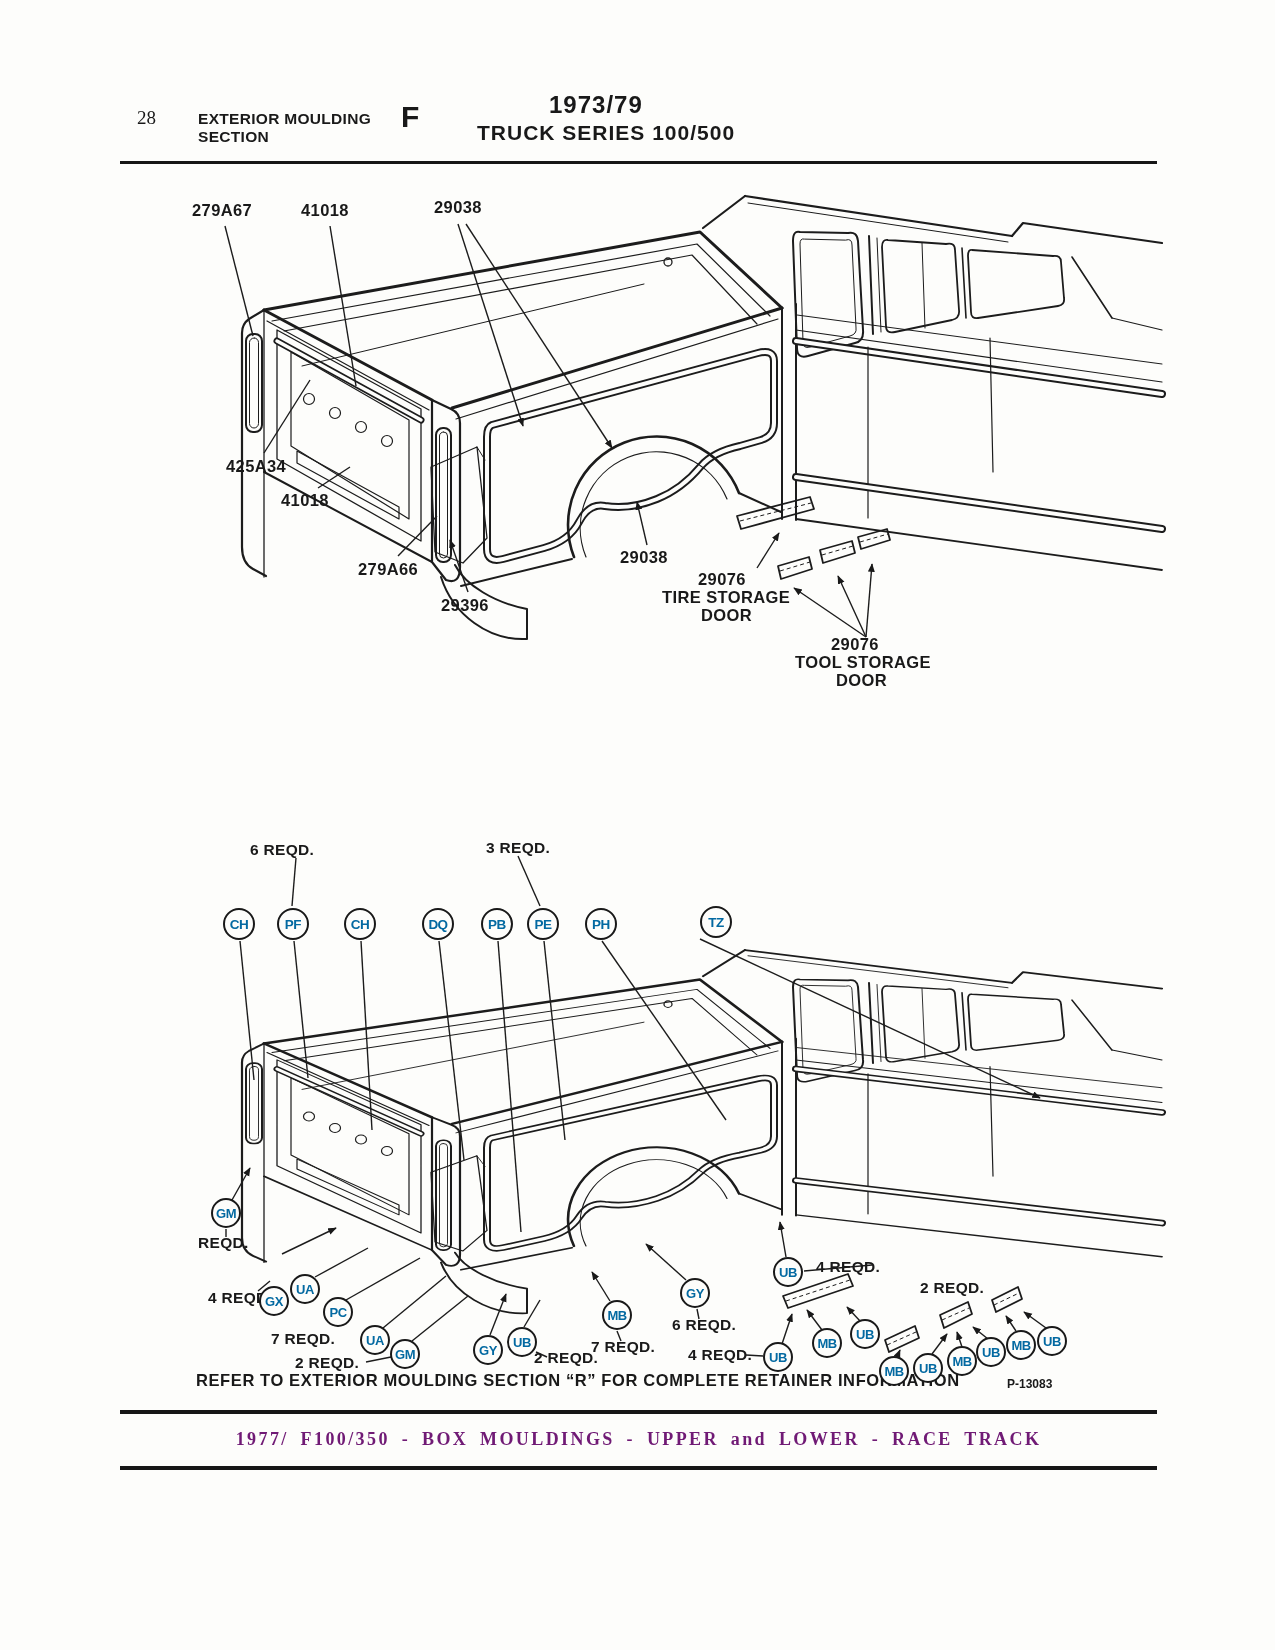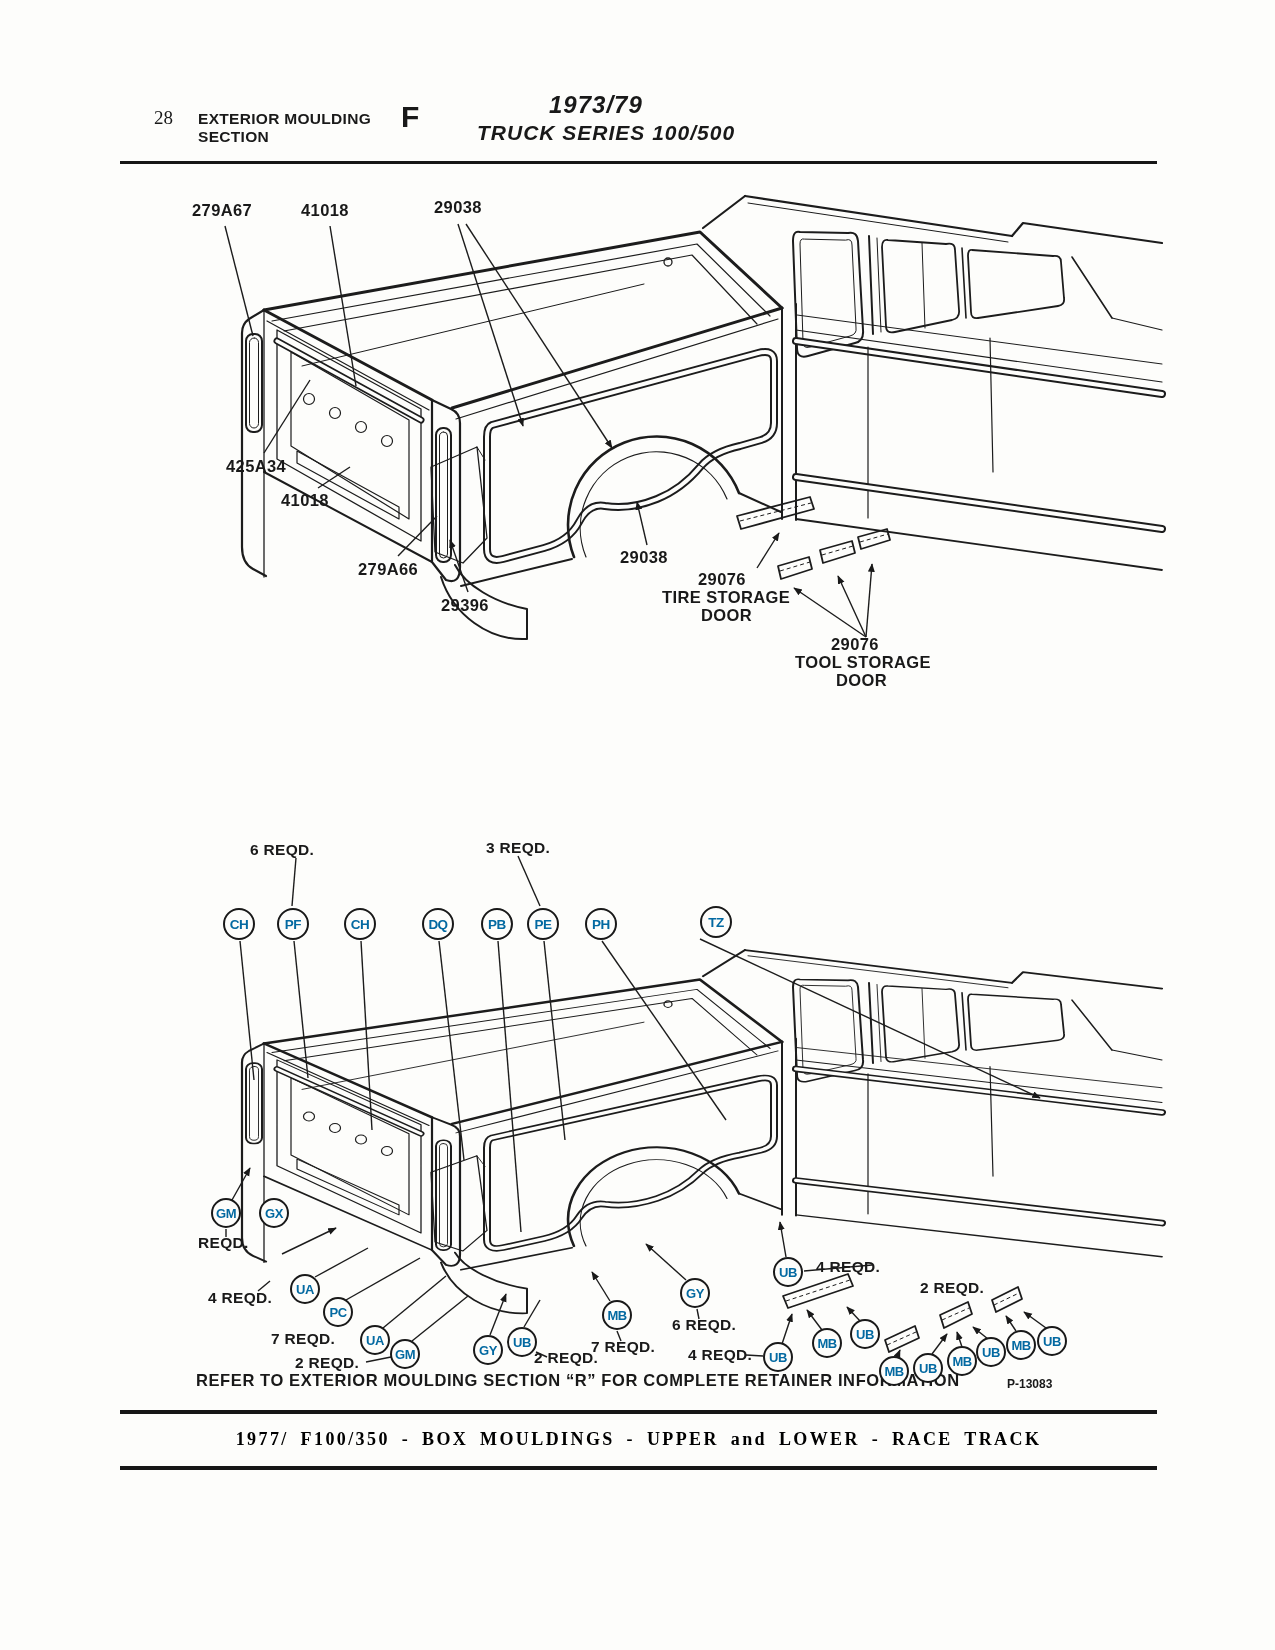--- a/index.html
+++ b/index.html
@@ -6,39 +6,39 @@
   html,body{background:#e8e8e4}
   body{width:1275px;height:1650px;position:relative;font-family:"Liberation Sans",sans-serif;color:#1a1a1a}
   .page{position:absolute;inset:0;background:#fdfdfb;overflow:hidden}
   svg.art{position:absolute;left:0;top:0;z-index:1}
   .hr{position:absolute;left:120px;width:1037px;background:#161616;z-index:2}
   .lbl{position:absolute;white-space:nowrap;font-weight:700;color:#191919;z-index:2}
   .part{font-size:16.5px;letter-spacing:.4px}
   .qty{font-size:15.5px;letter-spacing:.3px}
   .hdr-small{font-size:15.5px;letter-spacing:.3px;line-height:18px}
   .hdr-letter{font-size:30px}
-  .hdr-title{font-style:italic;letter-spacing:1px}
+  .hdr-title{letter-spacing:1px}
   .pagenum{font-family:"Liberation Serif",serif;font-weight:400;font-size:19px}
   .circ{position:absolute;border:2px solid #191919;border-radius:50%;background:#fdfdfb;
         display:flex;align-items:center;justify-content:center;font-weight:700;
         z-index:3;color:#0369a1}
   .c32{width:32px;height:32px;font-size:13.5px;letter-spacing:-.5px}
   .c30{width:30px;height:30px;font-size:13px;letter-spacing:-.5px}
   .refer{font-size:16.5px;letter-spacing:.6px;font-weight:700}
   .plate{font-size:12px;font-weight:700}
   .caption{position:absolute;left:120px;width:1037px;top:1429px;text-align:center;z-index:2;
            font-family:"Liberation Serif",serif;font-weight:700;font-size:18px;
-           letter-spacing:2.4px;word-spacing:5px;color:#000000}
+           letter-spacing:2.4px;word-spacing:5px;color:#701a75}
 </style>
 </head>
 <body>
 
 <div class="page">
 
-  <span class="lbl pagenum" style="left:154px;top:107px">28</span>
+  <span class="lbl pagenum" style="left:137px;top:107px">28</span>
   <div class="lbl hdr-small" style="left:198px;top:110px;width:198px">
     <div>EXTERIOR MOULDING</div>
     <div>SECTION</div>
   </div>
   <span class="lbl hdr-letter" style="left:401px;top:100px">F</span>
   <span class="lbl hdr-title" style="left:549px;top:91px;font-size:24px">1973/79</span>
   <span class="lbl hdr-title" style="left:477px;top:121px;font-size:21px">TRUCK SERIES 100/500</span>
   <div class="hr" style="top:161px;height:3px"></div>
 
   <svg class="art" width="1275" height="1650" viewBox="0 0 1275 1650">
@@ -240,21 +240,21 @@
   <span class="circ c32" style="left:223px;top:908px">CH</span>
   <span class="circ c32" style="left:277px;top:908px">PF</span>
   <span class="circ c32" style="left:344px;top:908px">CH</span>
   <span class="circ c32" style="left:422px;top:908px">DQ</span>
   <span class="circ c32" style="left:481px;top:908px">PB</span>
   <span class="circ c32" style="left:527px;top:908px">PE</span>
   <span class="circ c32" style="left:585px;top:908px">PH</span>
   <span class="circ c32" style="left:700px;top:906px">TZ</span>
 
   <span class="circ c30" style="left:211px;top:1198px">GM</span>
-  <span class="circ c30" style="left:259px;top:1198px">GX</span>
+  <span class="circ c30" style="left:259px;top:1286px">GX</span>
   <span class="circ c30" style="left:290px;top:1274px">UA</span>
   <span class="circ c30" style="left:323px;top:1297px">PC</span>
   <span class="circ c30" style="left:360px;top:1325px">UA</span>
   <span class="circ c30" style="left:390px;top:1339px">GM</span>
   <span class="circ c30" style="left:473px;top:1335px">GY</span>
   <span class="circ c30" style="left:507px;top:1327px">UB</span>
   <span class="circ c30" style="left:602px;top:1300px">MB</span>
   <span class="circ c30" style="left:680px;top:1278px">GY</span>
   <span class="circ c30" style="left:773px;top:1257px">UB</span>
   <span class="circ c30" style="left:763px;top:1342px">UB</span>

